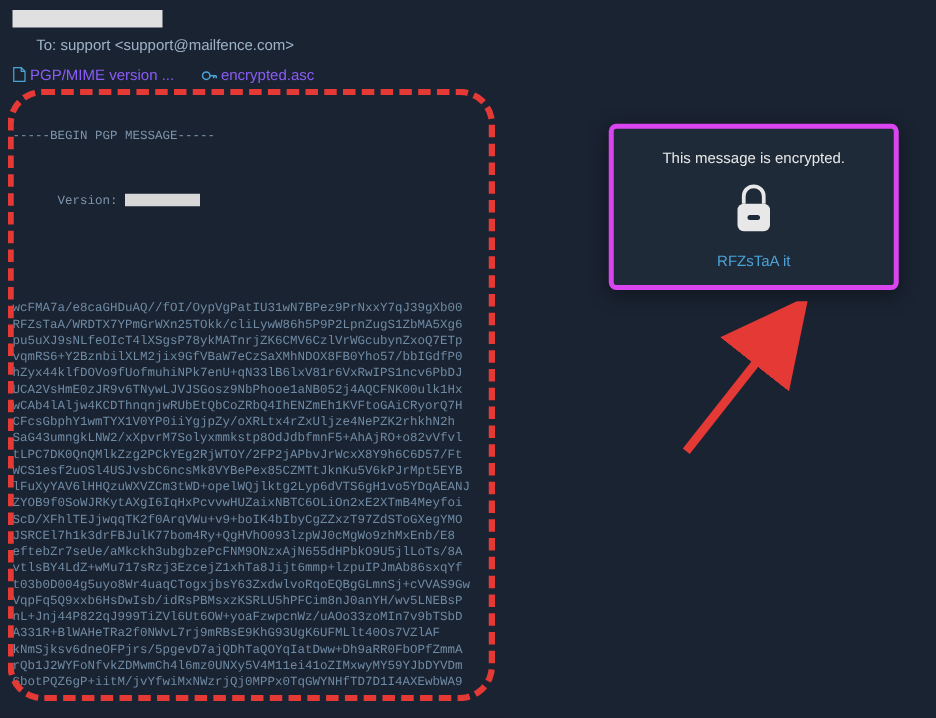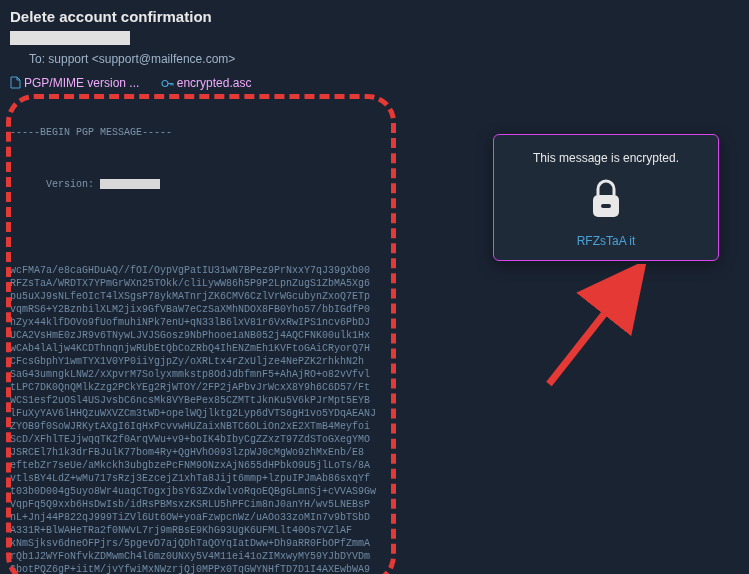--- a/index.html
+++ b/index.html
@@ -1,39 +1,38 @@
 <!DOCTYPE html>
 <html><head>
 <meta charset="utf-8">
 <style>
   html,body{margin:0;padding:0;width:749px;height:574px;overflow:hidden;background:#1a2332;color:#d0d0d0;font-family:Arial,Helvetica,sans-serif;font-size:12px;}
   .header{padding:8px 10px 4px 10px;}
   .title{font-size:15px;font-weight:bold;color:#e8e8e8;margin-bottom:6px;}
   .redact{display:inline-block;width:120px;height:14px;background:#e0e0e0;}
   .toline{color:#9fb3c8;font-size:12px;margin-top:4px;margin-left:19px;}
   .links{padding:6px 10px 2px 10px;}
-  .links a{color:#f0abfc;text-decoration:none;font-size:12px;margin-right:18px;}
+  .links a{color:#8b5cf6;text-decoration:none;font-size:12px;margin-right:18px;}
   .linkicon{display:inline-block;vertical-align:-2px;margin-right:3px;}
   .body{position:relative;padding:6px 10px 10px 10px;}
   .dashed{position:absolute;left:6px;top:0;width:380px;height:480px;border:5px dashed #e53935;border-radius:28px;pointer-events:none;}
   .pgp{font-family:"Courier New",monospace;font-size:10px;line-height:13px;color:#6f8aa3;word-break:break-all;white-space:pre-wrap;width:370px;}
   .pgp .hdr{color:#7d95ab;}
   .pgp .ver{color:#7d95ab;}
   .smallredact{display:inline-block;width:60px;height:10px;background:#d8d8d8;vertical-align:middle;}
-  .tooltip{position:absolute;right:30px;top:40px;background:#1f2a38;border:1px solid #d946ef;border-radius:6px;padding:16px 22px 12px 22px;width:180px;text-align:center;box-shadow:0 4px 16px rgba(0,0,0,.4);}
+  .tooltip{position:absolute;right:30px;top:28px;background:#1f2a38;border:4px solid #d946ef;border-radius:6px;padding:16px 22px 12px 22px;width:180px;text-align:center;box-shadow:0 4px 16px rgba(0,0,0,.4);}
   .tooltip .msg{color:#e8e8e8;font-size:12px;margin-bottom:12px;}
   .tooltip .lock{margin:4px auto 10px auto;}
   .tooltip .decrypt{color:#4aa3d8;font-size:12px;cursor:pointer;}
   .arrow{position:absolute;right:90px;top:170px;pointer-events:none;}
 </style>
 </head>
 <body>
 
 <div class="header">
-  <div class="title">Delete account confirmation</div>
   <span class="redact"></span>
   <div class="toline">
     <span>To: </span><span>support</span>
     <span>&lt;support@mailfence.com&gt;</span>
   </div>
 </div>
 
 <div class="links">
   <a href="#">
     <span class="linkicon">

